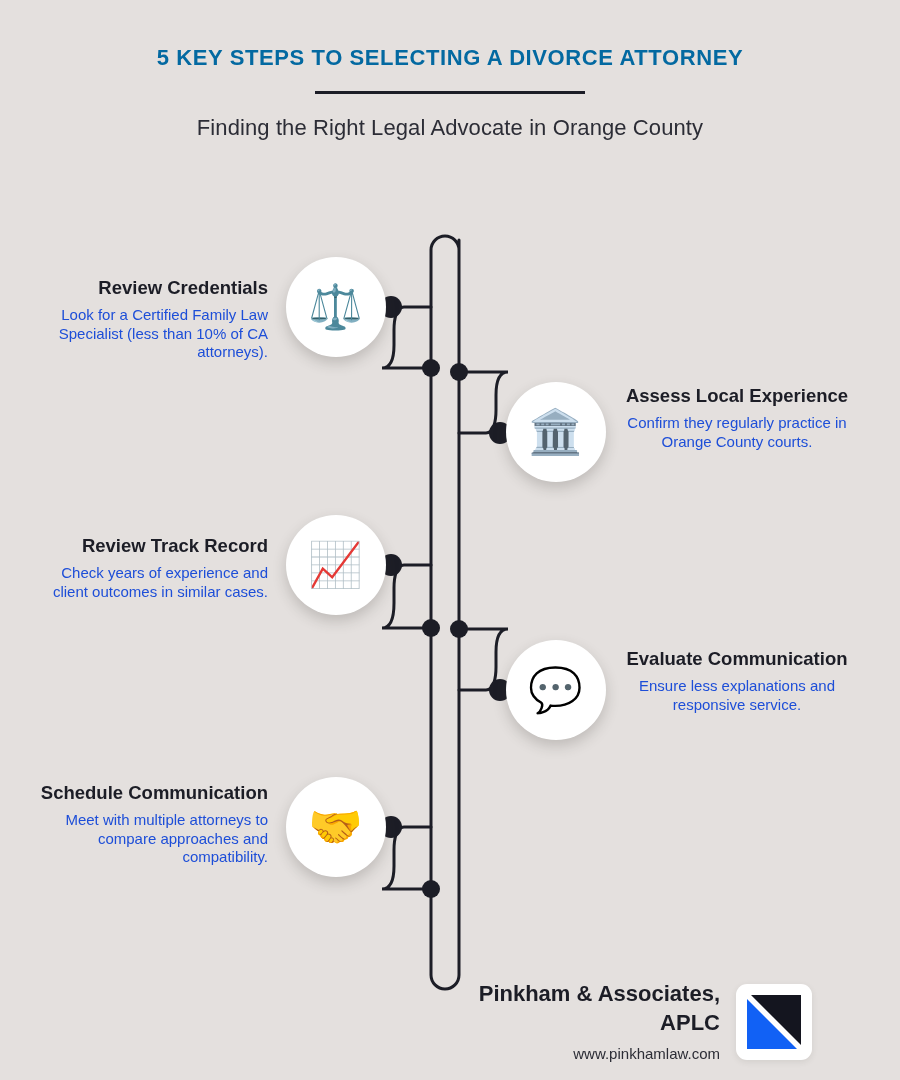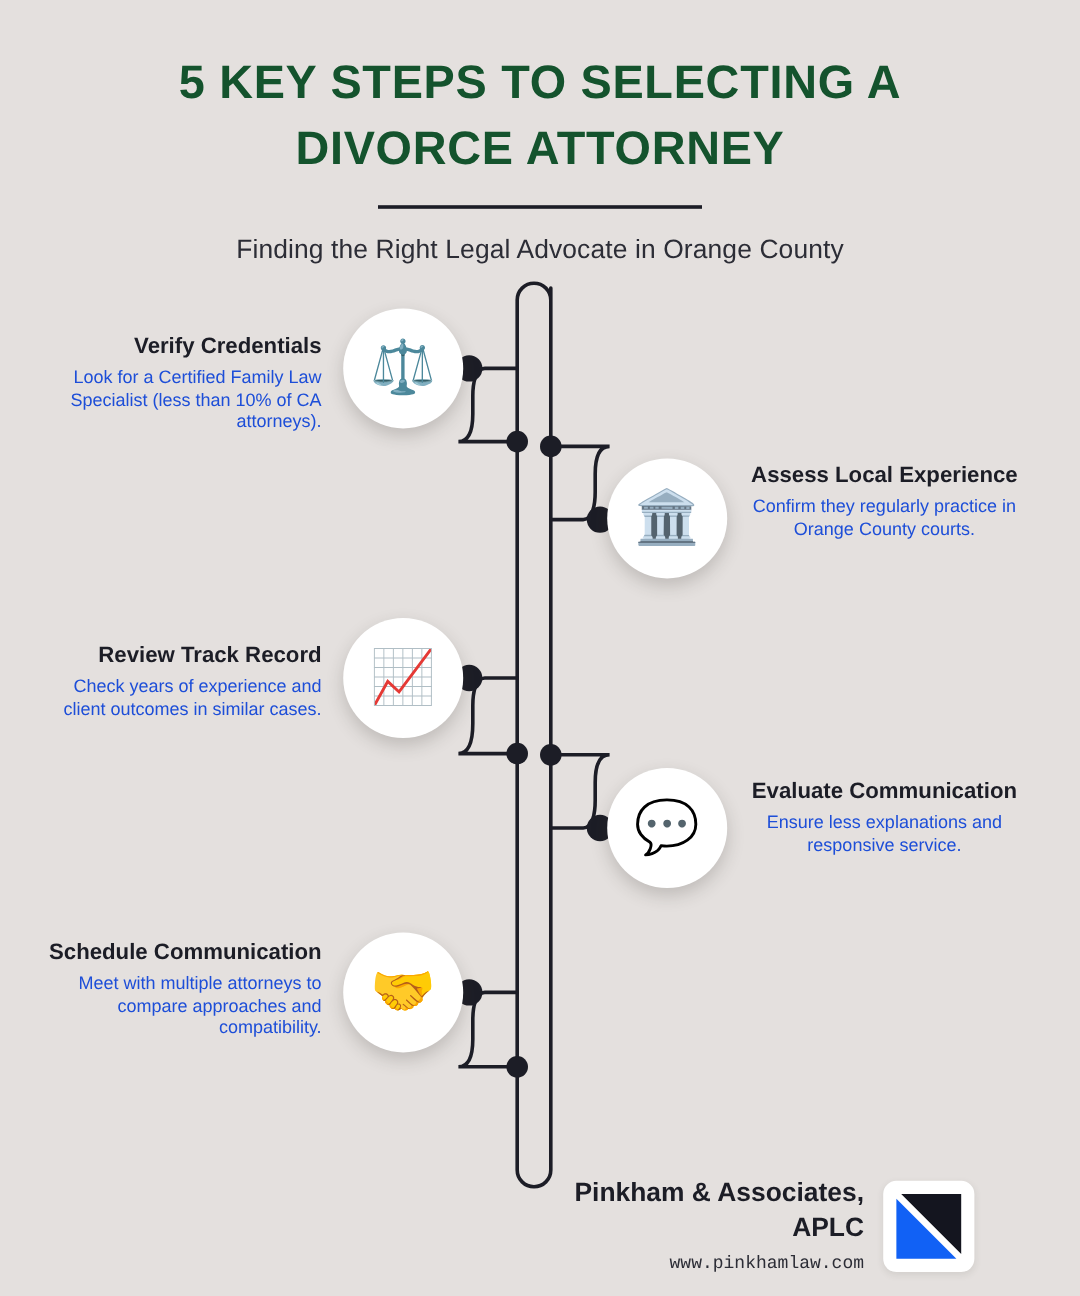--- a/index.html
+++ b/index.html
@@ -23,25 +23,25 @@
 
   
   .header {
     position: absolute;
     top: 42px;
     left: 0;
     width: 900px;
     text-align: center;
   }
   .title {
-    font-size: 39px;
+    font-size: 22px;
     font-weight: bold;
     letter-spacing: 0.6px;
     line-height: 1.42;
-    color: #14532d;
+    color: #0369a1;
     margin: 0 auto;
     width: 620px;
     text-transform: uppercase;
   }
   .title-divider {
     width: 270px;
     height: 3px;
     background: #1c1d26;
     margin: 18px auto 0 auto;
   }
@@ -121,21 +121,20 @@
     font-weight: bold;
     color: #1c1d26;
     line-height: 1.3;
   }
   .footer-site {
     font-size: 15px;
     font-weight: 400;
     color: #2c2d36;
     line-height: 1.3;
     margin-top: 7px;
-    font-family: Liberation Mono, monospace;
   }
   .logo {
     width: 76px;
     height: 76px;
     border-radius: 11px;
     background: #ffffff;
     display: flex;
     align-items: center;
     justify-content: center;
     flex: 0 0 auto;
@@ -188,21 +187,21 @@
       <circle cx="459" cy="629" r="9"></circle>
       <circle cx="431" cy="889" r="9"></circle>
     </g>
   </svg>
 
   <div class="step">
     <div class="icon-circle" style="left:286px; top:257px;">
       <span>⚖️</span>
     </div>
     <div class="txt right-align" style="left:38px; top:277px;">
-      <p class="step-title">Verify Credentials</p>
+      <p class="step-title">Review Credentials</p>
       <p class="step-desc">Look for a Certified Family Law Specialist (less than 10% of CA attorneys).</p>
     </div>
   </div>
 
   <div class="step">
     <div class="icon-circle" style="left:506px; top:382px;">
       <span>🏛️</span>
     </div>
     <div class="txt left-align" style="left:622px; top:385px;">
       <p class="step-title">Assess Local Experience</p>

